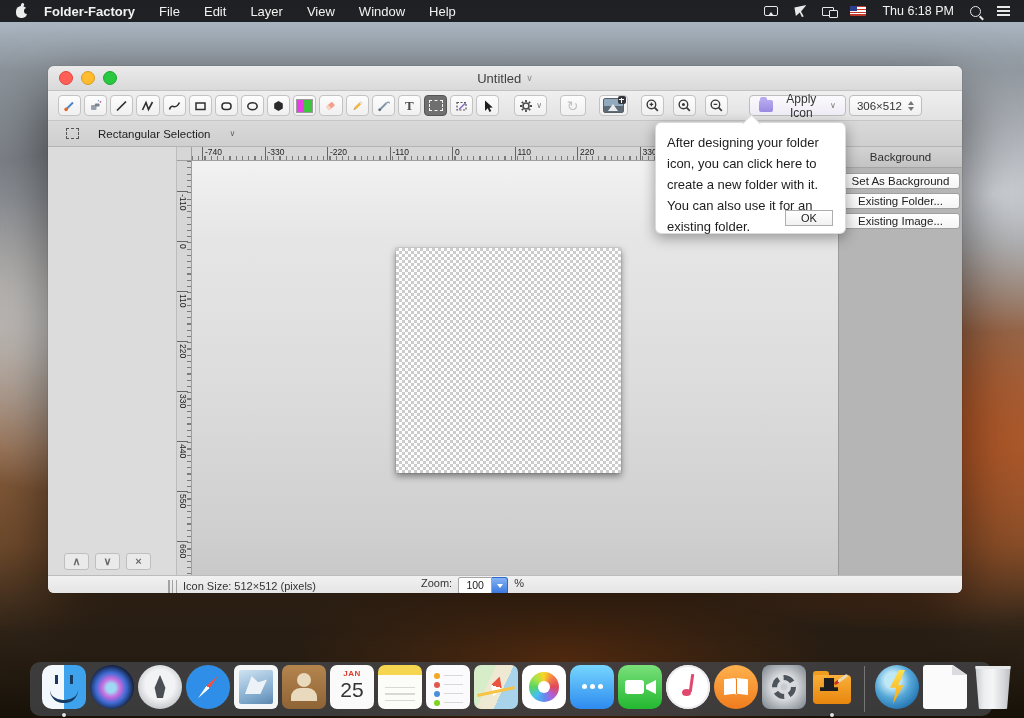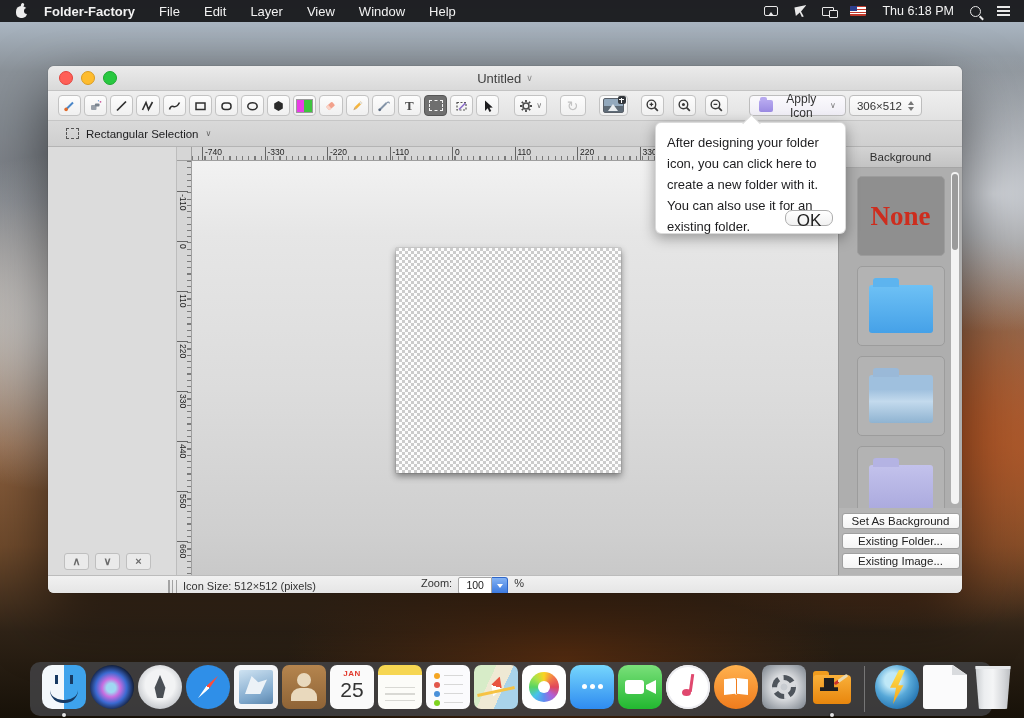--- a/index.html
+++ b/index.html
@@ -69,21 +69,21 @@
   .apply-label{font-size:12px;color:#333}
   .achev{font-size:8px;color:#777}
   .size-stepper{height:21px;margin-left:auto;margin-right:30px;border:1px solid #bdbdbd;border-radius:4px;background:linear-gradient(#fdfdfd,#f0f0f0);
     display:flex;align-items:center;gap:6px;padding:0 7px}
   .size-label{font-size:11.5px;color:#333}
   .stepper-arrows{display:flex;flex-direction:column;gap:2px}
   .stepper-arrows i{display:block;width:0;height:0;border-left:3.5px solid transparent;border-right:3.5px solid transparent}
   .st-up{border-bottom:4px solid #777}
   .st-down{border-top:4px solid #777}
   
-  .optionsbar{height:25px;background:linear-gradient(#d9d9d9,#cfcfcf);border-bottom:1px solid #b4b4b4;display:flex;align-items:center;padding:0 18px;gap:7px}
+  .optionsbar{height:25px;background:linear-gradient(#d9d9d9,#cfcfcf);border-bottom:1px solid #b4b4b4;display:flex;align-items:center;padding:0 18px;gap:19px}
   .opt-ico{width:11px;height:9px;border:1px dashed #555}
   .opt-label{font-size:11.5px;color:#1d1d1f}
   .ochev{font-size:8px;color:#666}
   
   .content{display:flex;height:428px}
   .leftpanel{width:128px;background:#dcdcdc;border-right:1px solid #bdbdbd;position:relative}
   .nav-btns{position:absolute;left:16px;bottom:5px;display:flex;gap:6px}
   .nav-btns button{width:25px;height:17px;border:1px solid #bfbfbf;border-radius:3px;background:rgba(255,255,255,.4);
     color:#6a6a6a;font-size:11px;font-weight:bold;line-height:1;display:flex;align-items:center;justify-content:center;padding:0}
   .canvas-col{flex:1;display:flex;flex-direction:column;min-width:0}
@@ -139,22 +139,22 @@
   .zoom-btn{width:15px;height:17px;border:1px solid #2e66c9;border-left:none;border-radius:0 3px 3px 0;
     background:linear-gradient(#83b2f3,#3272dd);display:flex;align-items:center;justify-content:center}
   .zoom-btn i{display:block;width:0;height:0;border-left:3.5px solid transparent;border-right:3.5px solid transparent;border-top:4px solid #fff}
   .pct{font-size:11px;color:#333;margin-left:6px}
   
   .popover{position:absolute;left:607px;top:56px;width:189px;height:110px;background:#fff;border-radius:6px;
     border:1px solid rgba(0,0,0,.14);box-shadow:0 4px 14px rgba(0,0,0,.35);z-index:50}
   .popover::before{content:"";position:absolute;left:89px;top:-6.5px;width:12px;height:12px;background:#fff;
     border-left:1px solid rgba(0,0,0,.14);border-top:1px solid rgba(0,0,0,.14);transform:rotate(45deg)}
   .pop-text{padding:9px 11px 4px;font-size:13px;line-height:21px;color:#1d1d1f}
-  .pop-ok{position:absolute;right:12px;bottom:7px;width:48px;height:16px;border:1px solid #adadad;border-radius:7px;
-    background:linear-gradient(#fff,#f1f1f1);font-size:17px;color:#222;padding:0;font-family:"Liberation Sans",sans-serif}
+  .pop-ok{position:absolute;right:12px;bottom:7px;width:48px;height:16px;border:1px solid #adadad;border-radius:0;
+    background:linear-gradient(#fff,#f1f1f1);font-size:11px;color:#222;padding:0;font-family:"Liberation Sans",sans-serif}
   
   .dock{position:absolute;left:30px;bottom:2px;width:962px;height:54px;border-radius:10px;background:rgba(66,66,68,.85);
     display:flex;align-items:center;padding:0 12px;gap:4px;box-sizing:border-box;z-index:40}
   .di{width:44px;height:44px;border-radius:10px;position:relative;flex:none;margin-top:-4px}
   .di .g1,.di .g2,.di .g3{position:absolute;display:none}
   .cal-m,.cal-d{display:none;position:absolute;left:0;right:0;text-align:center}
   .di.running::after{content:"";position:absolute;left:50%;bottom:-8px;width:4px;height:4px;margin-left:-2px;border-radius:50%;background:#e3e3e3;box-shadow:0 0 2px rgba(0,0,0,.6)}
   .finder{background:linear-gradient(90deg,#f3f8fc 0 49%,#3ea3ec 49%)}
   .finder .g1{display:block;left:8px;right:8px;top:25px;height:10px;border-bottom:3px solid #173a63;border-radius:0 0 16px 16px}
   .finder .g2{display:block;left:13px;top:10px;width:3px;height:9px;background:#173a63}
@@ -465,45 +465,20 @@
               <span>660</span>
             </div>
           <div class="viewport">
             <div class="checker"></div>
           </div>
         </div>
       </div>
 
       <div class="sidebar">
         <div class="sb-header">Background</div>
-        <div class="sb-list">
-          <div class="sb-scroll">
-              <span class="sb-thumb"></span>
-            </div>
-
-            <div class="thumb none">
-              <span class="none-label">None</span>
-
-            </div>
-
-            <div class="thumb folder-blue">
-
-              <span class="folder-glyph"></span>
-            </div>
-
-            <div class="thumb folder-steel">
-
-              <span class="folder-glyph"></span>
-            </div>
-
-            <div class="thumb folder-lavender">
-
-              <span class="folder-glyph"></span>
-            </div>
-          </div>
         <div class="sb-buttons">
 
         <button>Set As Background</button>
             <button>Existing Folder...</button>
             <button>Existing Image...</button>
           </div>
       </div>
     </div>
 
     <div class="statusbar">

